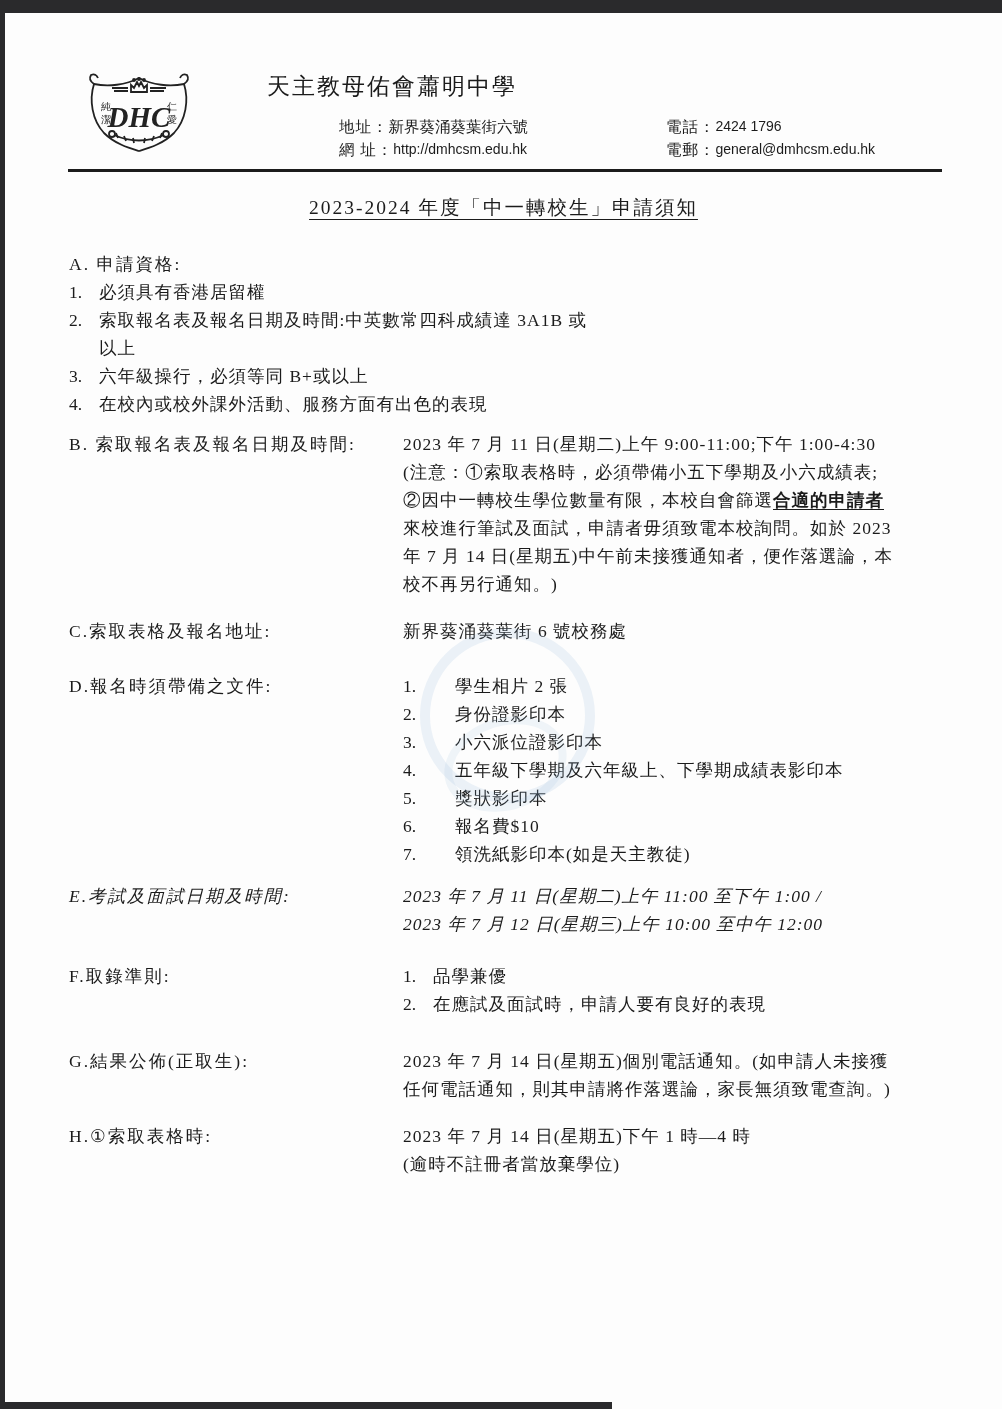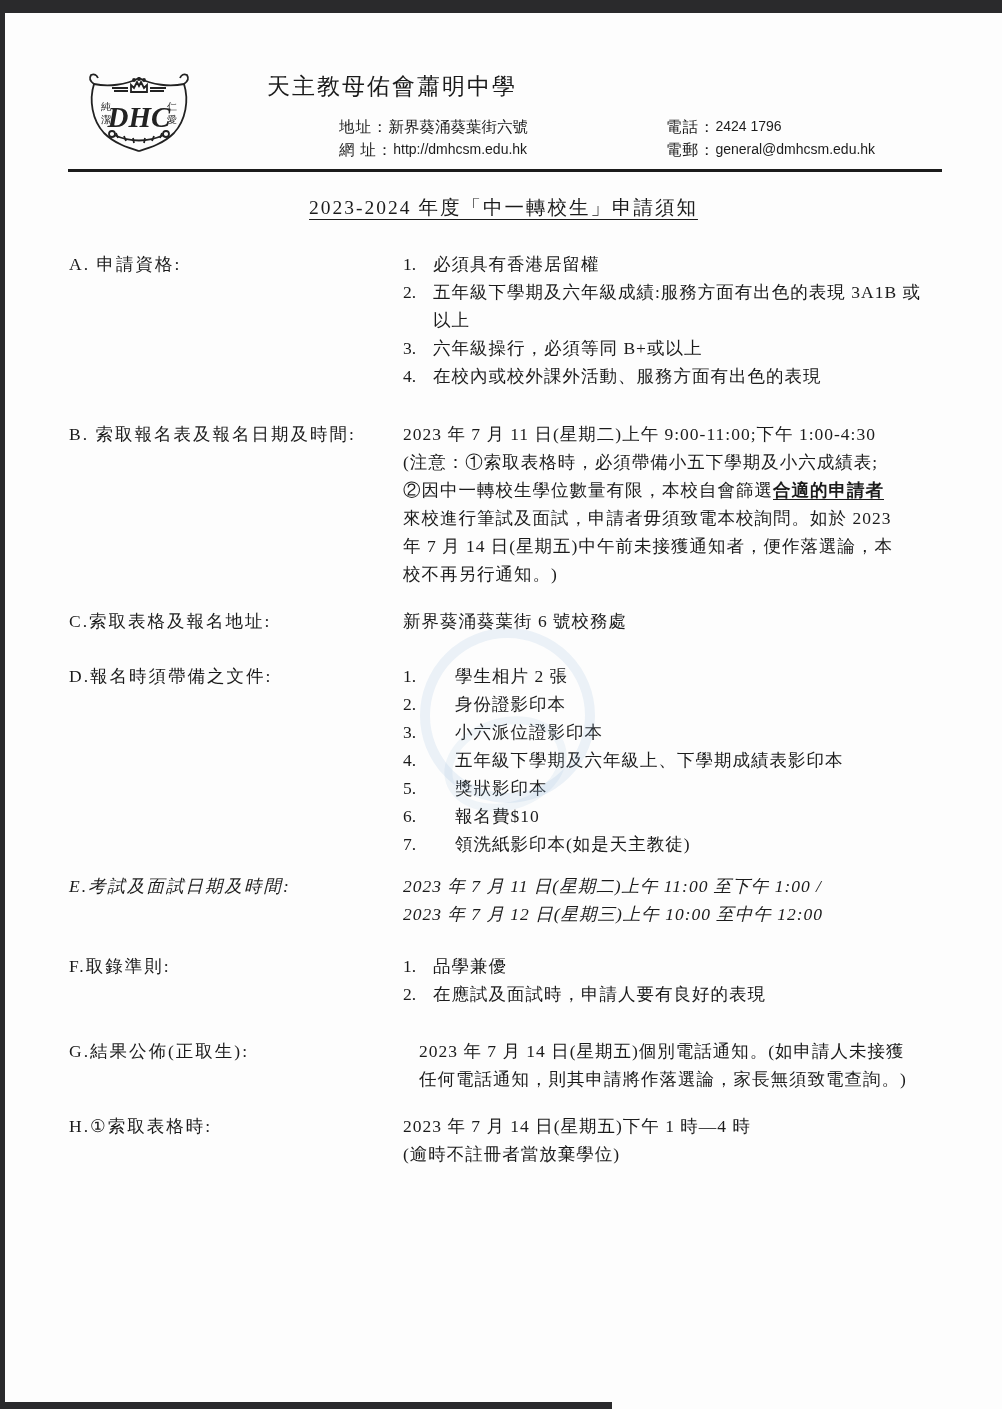--- a/index.html
+++ b/index.html
@@ -34,27 +34,27 @@
   .doc-body { margin:29px 57px 0 64px; font-size:17.5px; }
   .section { display:flex; }
   .sec-label { width:334px; flex-shrink:0; letter-spacing:2px; line-height:28px; white-space:nowrap; }
   .sec-content { flex:1; }
   .tline { line-height:28px; letter-spacing:1px; white-space:nowrap; }
   .row { display:flex; line-height:28px; letter-spacing:1px; white-space:nowrap; }
   .num { width:30px; flex-shrink:0; letter-spacing:0; }
   .num-wide { width:52px; flex-shrink:0; letter-spacing:0; }
   .hl { font-weight:bold; text-decoration:underline; text-underline-offset:3px; }
 
-  .mb-a { margin-bottom:30px; }
+  .mb-a { margin-bottom:12px;flex-direction:column; }
   .mb-b { margin-bottom:19px; }
   .mb-c { margin-bottom:27px;justify-content:center; }
   .mb-d { margin-bottom:14px; }
   .mb-e { margin-bottom:24px;font-style:italic; }
   .mb-f { margin-bottom:29px; }
-  .mb-g { margin-bottom:19px;gap:16px; }
+  .mb-g { margin-bottom:19px; }
 
   
   .watermark  { position:absolute; left:415px; top:615px; width:175px; height:175px;
                 border:10px solid rgba(140,180,215,0.16); border-radius:50%; }
   .watermark2 { position:absolute; left:438px; top:705px; width:125px; height:92px;
                 border:8px solid rgba(140,180,215,0.12); border-radius:50%; transform:rotate(-18deg); }
 </style>
 </head>
 <body>
 
@@ -121,21 +121,21 @@
 
       <div class="section mb-a">
         <div class="sec-label">A. 申請資格:</div>
         <div class="sec-content">
           <div class="row">
               <span class="num">1.</span>
               <span>必須具有香港居留權</span>
             </div>
           <div class="row">
               <span class="num">2.</span>
-              <span>五年級下學期及六年級成績:服務方面有出色的表現 3A1B 或</span>
+              <span>索取報名表及報名日期及時間:中英數常四科成績達 3A1B 或</span>
             </div>
           <div class="row">
               <span class="num"></span>
               <span>以上</span>
             </div>
           <div class="row">
               <span class="num">3.</span>
               <span>六年級操行，必須等同 B+或以上</span>
             </div>
           <div class="row">

